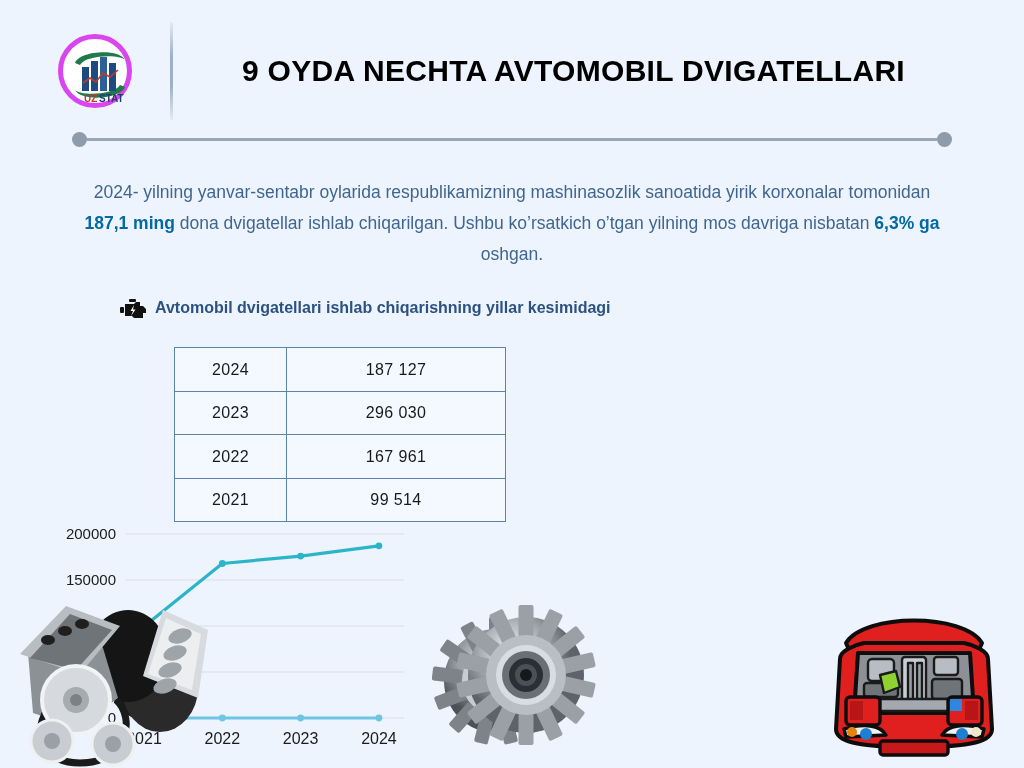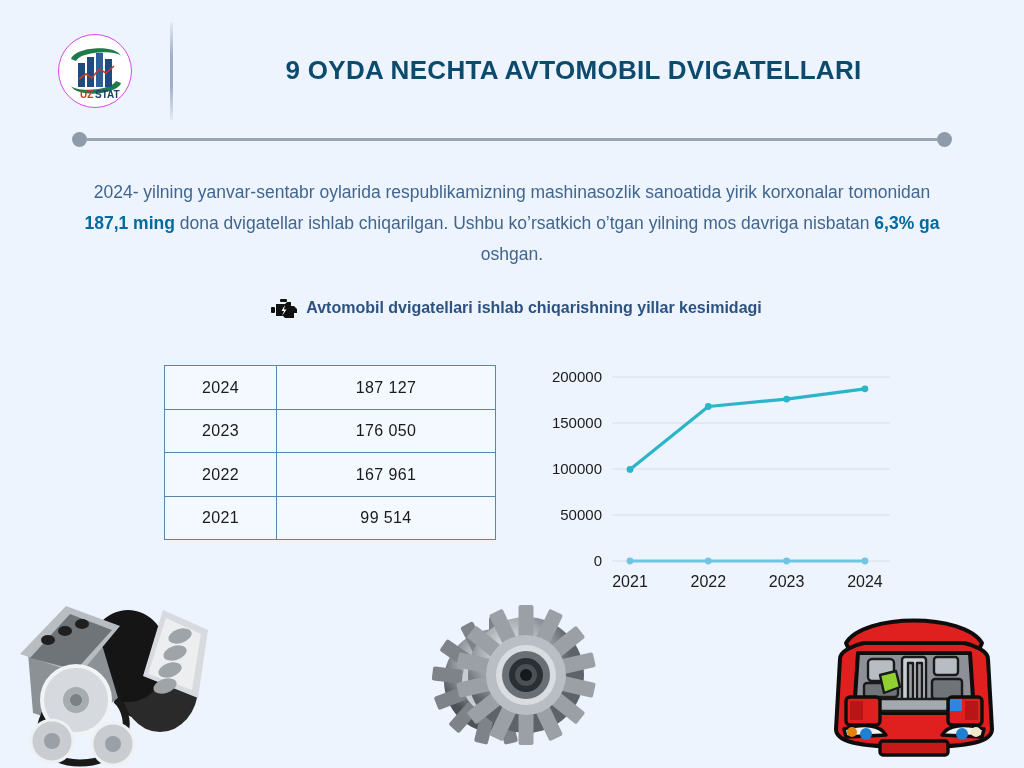--- a/index.html
+++ b/index.html
@@ -18,43 +18,43 @@
     display: flex;
     align-items: center;
     padding: 32px 0 0 58px;
     height: 110px;
   }
 
   #logo-badge {
     width: 74px; height: 74px;
     border-radius: 50%;
     background: #ffffff;
-    border: 1px solid #d946ef;
+    border: 5px solid #d946ef;
     position: relative;
     flex: 0 0 auto;
   }
 
   #divider-vertical {
     width: 3px;
     height: 98px;
     background: linear-gradient(to bottom, rgba(160,175,195,.15), #9fb0c6 35%, #9fb0c6 65%, rgba(160,175,195,.15));
     margin-left: 38px;
     border-radius: 2px;
     flex: 0 0 auto;
   }
 
   #title-block {
     flex: 1;
     text-align: center;
     padding-right: 50px;
   }
   .title-line {
-    font-size: 26px;
+    font-size: 30px;
     font-weight: bold;
-    color: #0c4a6e;
+    color: #000000;
     letter-spacing: 0.3px;
     line-height: 1.38;
   }
 
   
   #rule-row {
     display: flex;
     align-items: center;
     padding: 0 72px;
     margin-top: 22px;
@@ -78,41 +78,41 @@
     text-align: center;
     font-size: 17.5px;
     line-height: 1.78;
     color: #40668f;
   }
   #intro-paragraph b { color: #0369a1; font-weight: bold; }
 
   
   #subtitle-block {
     margin-top: 26px;
-    text-align: center;
     padding: 0 111px 0 120px;
   }
   .subtitle-line {
     font-size: 16px;
     font-weight: bold;
     color: #2c5282;
     line-height: 1.5;
   }
   #engine-icon {
     display: inline-block;
     vertical-align: -7px;
     margin-right: 7px;
   }
   .subtitle-em { font-style: italic; font-weight: bold; }
 
   
   #content-row {
     display: flex;
-    margin-top: 38px;
-    padding: 0 60px 0 0;
+    margin-top: 20px;
+    padding: 0 60px 0 10px;
+    flex-direction: column;
   }
 
   
   #table-wrap { margin-left: 164px; }
   table.data-table {
     border-collapse: collapse;
     width: 332px;
   }
   table.data-table td {
     border: 1.5px solid #5b84a8;
@@ -220,21 +220,21 @@
 
   <div id="table-wrap">
     <table class="data-table">
       <tbody id="table-body">
           <tr>
             <td class="year-cell">2024</td>
             <td class="value-cell">187 127</td>
           </tr>
           <tr>
             <td class="year-cell">2023</td>
-            <td class="value-cell">176 050</td>
+            <td class="value-cell">296 030</td>
           </tr>
           <tr>
             <td class="year-cell">2022</td>
             <td class="value-cell">167 961</td>
           </tr>
           <tr>
             <td class="year-cell">2021</td>
             <td class="value-cell">99 514</td>
           </tr>
         </tbody>

